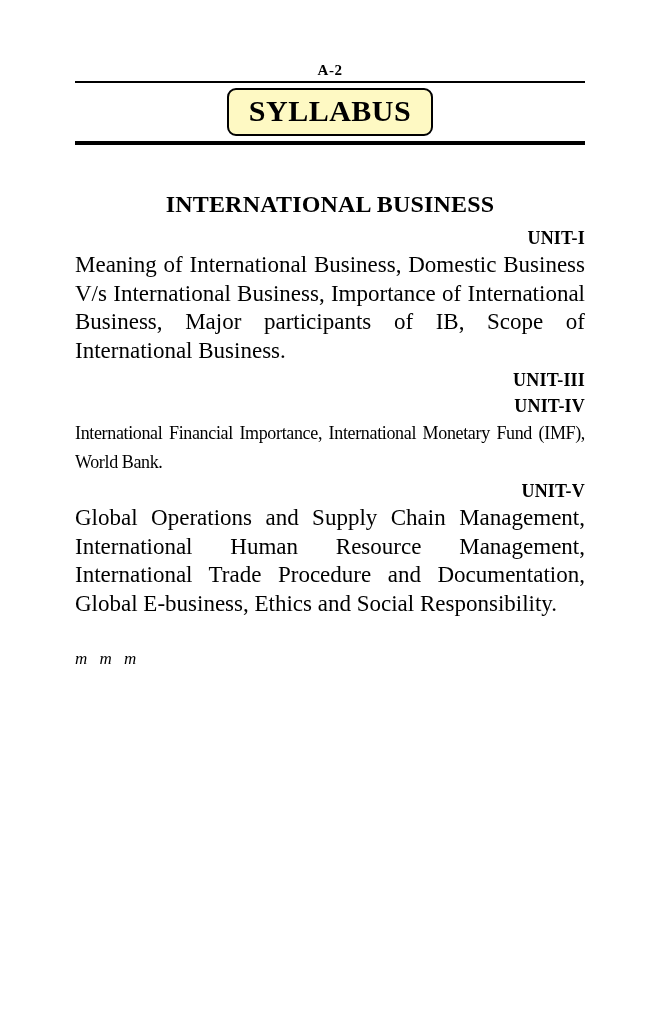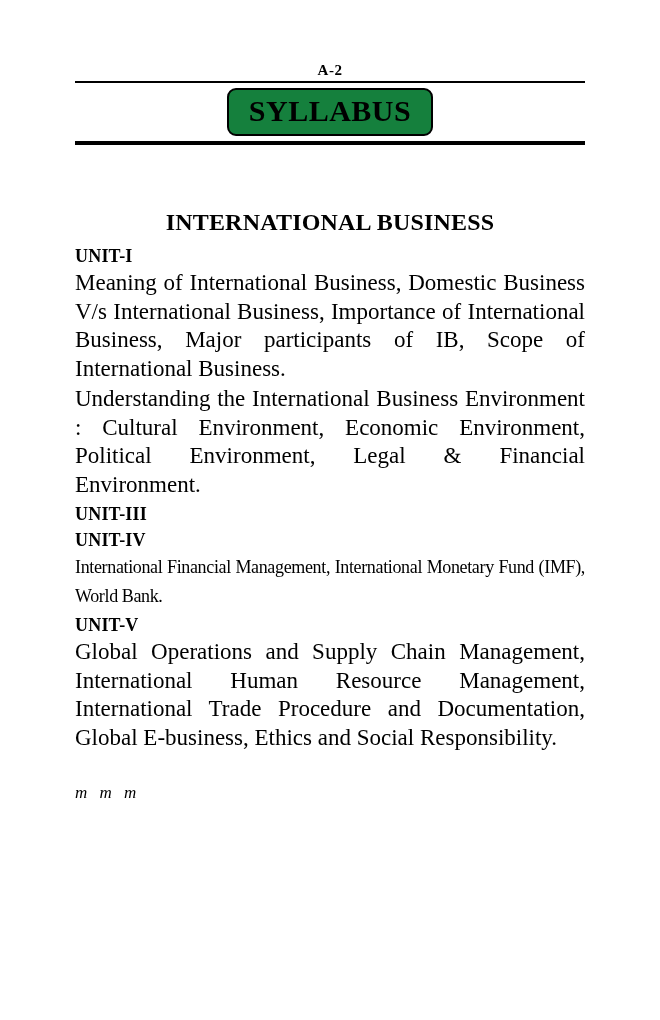--- a/index.html
+++ b/index.html
@@ -60,43 +60,42 @@
   }
   .syllabus-box {
     display: inline-block;
     border: 2px solid #000;
     border-radius: 9px;
     padding: 3px 20px 5px 20px;
     font-size: 30px;
     font-weight: bold;
     line-height: 36px;
     letter-spacing: 0.5px;
-    background: #15803d;
+    background: #fef9c3;
   }
 
   
   .content {
     position: absolute;
     left: 75px;
     top: 185px;
     width: 510px;
-    margin-top: 18px;
   }
 
   .doc-title {
     text-align: center;
     font-size: 24px;
     font-weight: bold;
     line-height: 30px;
     letter-spacing: 0.2px;
     margin: 0 0 6px 0;
   }
 
   .unit-head {
-    text-align: left;
+    text-align: right;
     font-size: 18px;
     font-weight: bold;
     line-height: 26px;
     letter-spacing: 0.2px;
     margin: 0;
   }
 
   .unit-body {
     text-align: justify;
     text-align-last: left;
@@ -139,30 +138,29 @@
   <div class="content">
 
     <h1 class="doc-title">INTERNATIONAL BUSINESS</h1>
 
     <div>
       <div class="unit-head">UNIT-I</div>
       <p class="unit-body">Meaning of International Business, Domestic Business V/s International Business, Importance of International Business, Major participants of IB, Scope of International Business.</p>
     </div>
 
     <div>
-      <p class="unit-body">Understanding the International Business Environment : Cultural Environment, Economic Environment, Political Environment, Legal &amp; Financial Environment.</p>
     </div>
 
     <div>
       <div class="unit-head">UNIT-III</div>
     </div>
 
     <div>
       <div class="unit-head">UNIT-IV</div>
-      <p class="unit-body condensed">International Financial Management, International Monetary Fund (IMF), World Bank.</p>
+      <p class="unit-body condensed">International Financial Importance, International Monetary Fund (IMF), World Bank.</p>
     </div>
 
     <div>
       <div class="unit-head">UNIT-V</div>
       <p class="unit-body">Global Operations and Supply Chain Management, International Human Resource Management, International Trade Procedure and Documentation, Global E-business, Ethics and Social Responsibility.</p>
     </div>
 
     <div class="ornament">m m m</div>
 
   </div>

